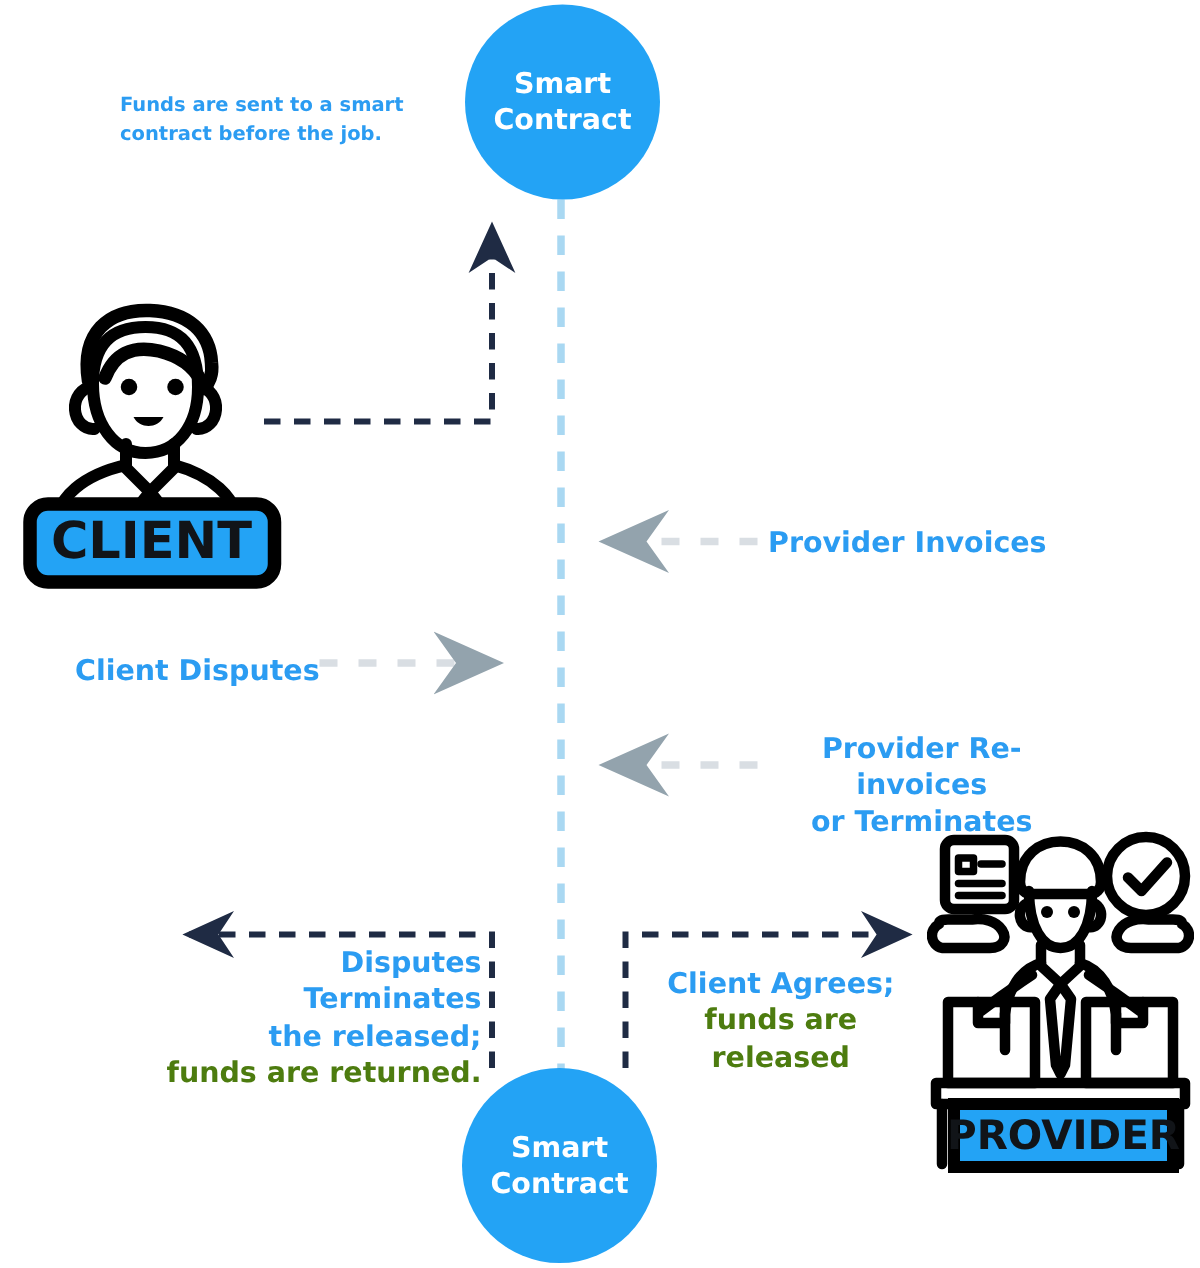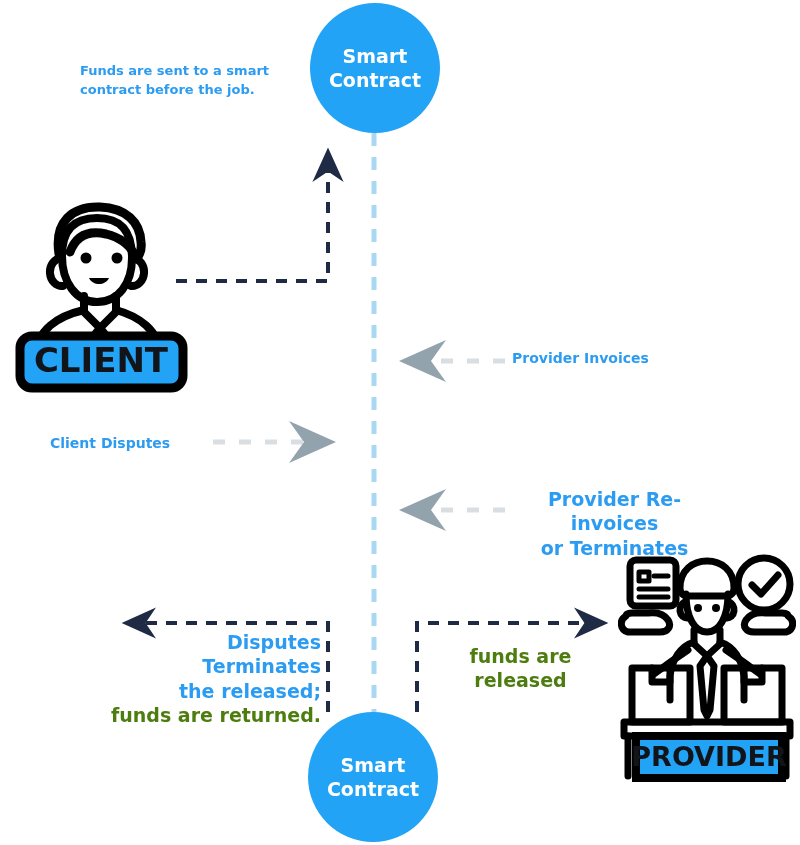--- a/index.html
+++ b/index.html
@@ -12,22 +12,22 @@
   .sc-circle{position:absolute;border-radius:50%;background:#23a3f5;
     display:flex;flex-direction:column;align-items:center;justify-content:center;
     color:#ffffff;font-size:19px;font-weight:600;line-height:1.28;text-align:center;}
   #sc-top{left:310px;top:3px;width:130px;height:130px;}
   #sc-bottom{left:308px;top:712px;width:130px;height:130px;}
 
   
   .lbl{position:absolute;font-weight:800;color:#2b9cf2;line-height:1.28;}
   .lbl .dark{color:#4d7c0f;}
   #note-funds{left:80px;top:62px;width:190px;font-size:13px;line-height:1.45;}
-  #lbl-provider-invoices{left:512px;top:350px;font-size:14px;white-space:nowrap;}
-  #lbl-client-disputes{left:50px;top:435px;font-size:14px;white-space:nowrap;}
+  #lbl-provider-invoices{left:512px;top:350px;font-size:19px;white-space:nowrap;}
+  #lbl-client-disputes{left:50px;top:435px;font-size:19px;white-space:nowrap;}
   #lbl-reinvoices{left:512px;top:487px;font-size:19px;text-align:center;width:205px;}
   #lbl-terminates{left:108px;top:630px;font-size:19px;text-align:right;width:213px;}
   #lbl-agrees{left:428px;top:644px;font-size:19px;text-align:center;width:185px;}
 
   
   .actor{position:absolute;}
   #client-icon{left:14px;top:196px;width:175px;height:200px;}
   #provider-icon{left:618px;top:550px;width:178px;height:232px;}
   .sign-text{font-family:"DejaVu Sans","Liberation Sans",sans-serif;font-weight:700;fill:#111418;}
 </style>
@@ -82,20 +82,21 @@
     <div>or Terminates</div>
   </div>
 
   <div class="lbl" id="lbl-terminates">
     <div>Disputes Terminates</div>
     <div>the released;</div>
     <div class="dark">funds are returned.</div>
   </div>
 
   <div class="lbl" id="lbl-agrees">
+    <div>Client Agrees;</div>
     <div class="dark">funds are released</div>
   </div>
 
   <svg class="actor" id="client-icon" viewBox="0 0 175 200">
     <g fill="none" stroke="#000000" stroke-width="8" stroke-linecap="round" stroke-linejoin="round">
 
       <path d="M47,62 a12,14 0 1,0 2,28"></path>
       <path d="M119,62 a12,14 0 1,1 -2,28"></path>
 
       <path d="M48,60 C48,34 60,22 83,22 C106,22 118,34 118,62 C118,88 104,106 83,106 C62,106 48,86 48,60 Z"></path>

